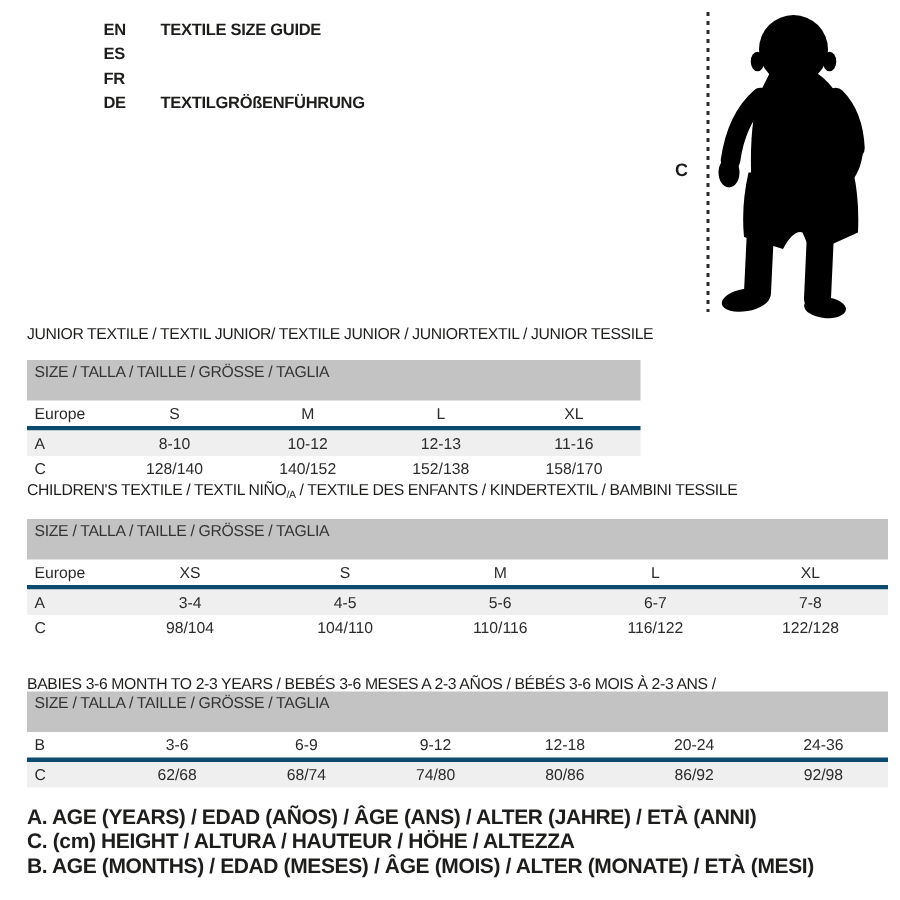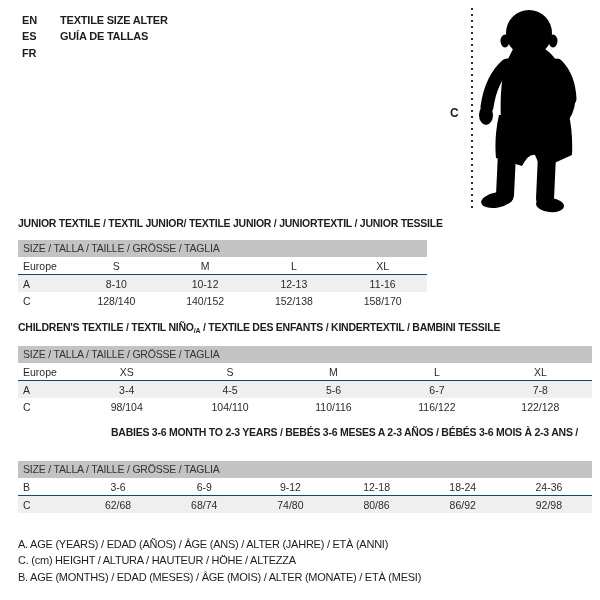--- a/index.html
+++ b/index.html
@@ -3,70 +3,73 @@
 <meta charset="utf-8">
 <style>
   html,body{margin:0;padding:0;}
   body{
     width:600px;height:600px;position:relative;background:#ffffff;
     font-family:"Liberation Sans","DejaVu Sans",sans-serif;
     color:#1d1d1b;overflow:hidden;
   }
   
   .lang-list{position:absolute;left:22px;top:12px;}
-  .lang-row{display:flex;line-height:16.4px;font-size:11px;font-weight:bold;letter-spacing:-0.2px;}
+  .lang-row{display:flex;line-height:16.4px;font-size:11px;font-weight:bold;letter-spacing:-0.2px;margin-left:47px;}
   .lang-code{width:38px;flex:0 0 38px;}
   
   .fig-dotted{
     position:absolute;left:471px;top:8px;width:2px;height:200px;
     background:repeating-linear-gradient(to bottom,#2b2b2b 0 2.5px,transparent 2.5px 6px);
   }
   .fig-label{position:absolute;left:450px;top:106px;font-size:12px;font-weight:bold;}
   .fig-svg{position:absolute;left:477px;top:3px;}
   
   .sec-title{
-    position:absolute;left:18px;font-size:10.5px;font-weight:bold;
-    letter-spacing:-0.25px;white-space:nowrap;line-height:12px;text-align:right;
+    position:absolute;left:18px;font-size:10.5px;font-weight:normal;
+    letter-spacing:-0.25px;white-space:nowrap;line-height:12px;
   }
   .sec-title .subsc{font-size:7px;vertical-align:-2px;}
   .t3-title{line-height:16.5px;white-space:normal;width:560px;}
   
   .tbl{position:absolute;left:18px;font-size:10.5px;color:#2b2b2b;}
   .tbl .bar{
-    height:17px;line-height:17px;background:#c3c3c3;color:#333333;
+    height:27px;line-height:17px;background:#c3c3c3;color:#333333;
     padding-left:5px;letter-spacing:-0.2px;
   }
   .tbl .row{display:grid;height:17px;align-items:center;}
   .t1 .row{grid-template-columns:54px repeat(4,1fr);}
   .t2 .row{grid-template-columns:57px repeat(5,1fr);}
   .t3 .row{grid-template-columns:57px repeat(6,1fr);}
   .tbl .lbl{padding-left:5px;text-align:left;}
   .tbl .td{text-align:center;}
-  .tbl .rule{border-bottom:1px solid #0c4a6e;}
+  .tbl .rule{border-bottom:3px solid #0c4a6e;}
   .tbl .shaded{background:#efefef;}
   .t1{width:409px;}
   .t2,.t3{width:574px;}
   
   .footnotes{position:absolute;left:18px;top:536px;}
-  .footnote{font-size:11px;font-weight:normal;letter-spacing:-0.25px;line-height:16.3px;}
+  .footnote{font-size:14px;font-weight:bold;letter-spacing:-0.25px;line-height:16.3px;}
 </style>
 </head>
 <body>
 
 <div class="lang-list">
   <div class="lang-row">
     <span class="lang-code">EN</span>
-    <span class="lang-text">TEXTILE SIZE ALTER</span>
+    <span class="lang-text">TEXTILE SIZE GUIDE</span>
   </div>
   <div class="lang-row">
     <span class="lang-code">ES</span>
-    <span class="lang-text">GUÍA DE TALLAS</span>
   </div>
   <div class="lang-row">
     <span class="lang-code">FR</span>
+  </div>
+  <div class="lang-row">
+    <span class="lang-code">DE</span>
+    <span class="lang-text">TEXTILGRÖßENFÜHRUNG</span>
   </div>
 </div>
 
 <div class="fig-dotted"></div>
 <div class="fig-label">C</div>
 <svg class="fig-svg" width="118" height="212" viewBox="0 0 118 212" aria-hidden="true">
   <g fill="#000000" stroke="none">
     <circle cx="52" cy="30" r="23"></circle>
     <ellipse cx="28" cy="38" rx="4.5" ry="6.5"></ellipse>
     <ellipse cx="76" cy="38" rx="4.5" ry="6.5"></ellipse>
@@ -133,32 +136,32 @@
   <div class="row">
     <span class="lbl">C</span>
     <span class="td">98/104</span>
     <span class="td">104/110</span>
     <span class="td">110/116</span>
     <span class="td">116/122</span>
     <span class="td">122/128</span>
   </div>
 </div>
 
-<div class="sec-title t3-title" style="top:424px">
+<div class="sec-title t3-title" style="top:448px">
   <span style="display:block">BABIES 3-6 MONTH TO 2-3 YEARS / BEBÉS 3-6 MESES A 2-3 AÑOS / BÉBÉS 3-6 MOIS À 2-3 ANS /</span>
 </div>
 <div class="tbl t3" style="top:461px">
   <div class="bar">SIZE / TALLA / TAILLE / GRÖSSE / TAGLIA</div>
   <div class="row rule">
     <span class="lbl">B</span>
     <span class="td">3-6</span>
     <span class="td">6-9</span>
     <span class="td">9-12</span>
     <span class="td">12-18</span>
-    <span class="td">18-24</span>
+    <span class="td">20-24</span>
     <span class="td">24-36</span>
   </div>
   <div class="row shaded">
     <span class="lbl">C</span>
     <span class="td">62/68</span>
     <span class="td">68/74</span>
     <span class="td">74/80</span>
     <span class="td">80/86</span>
     <span class="td">86/92</span>
     <span class="td">92/98</span>

